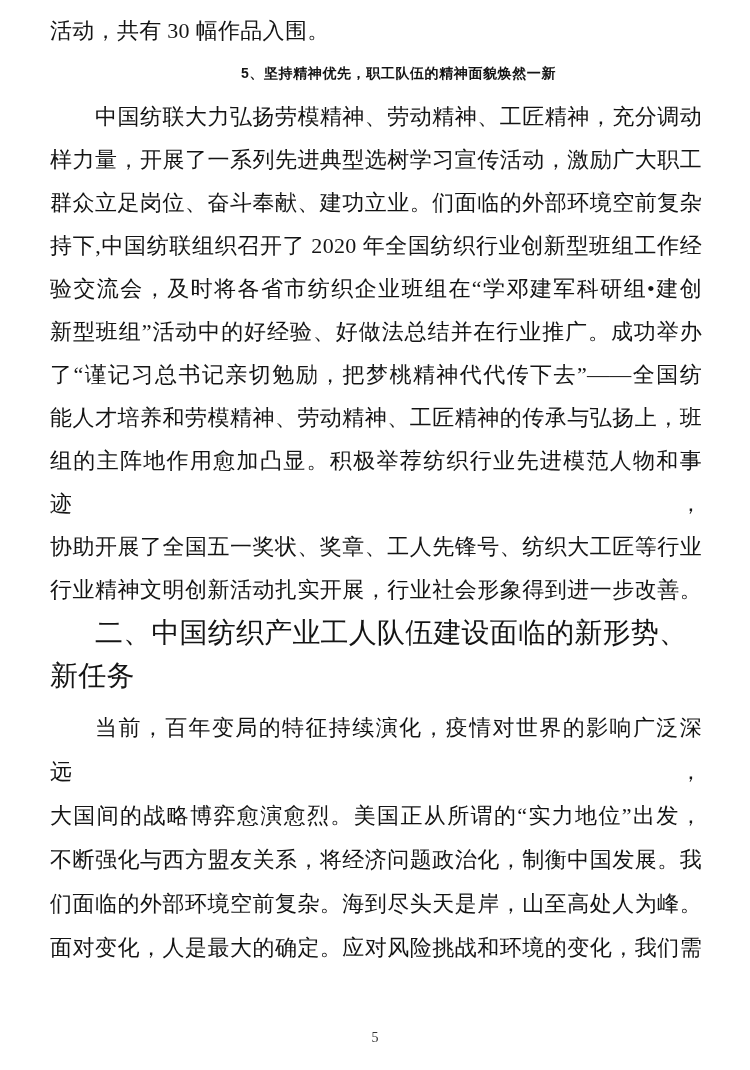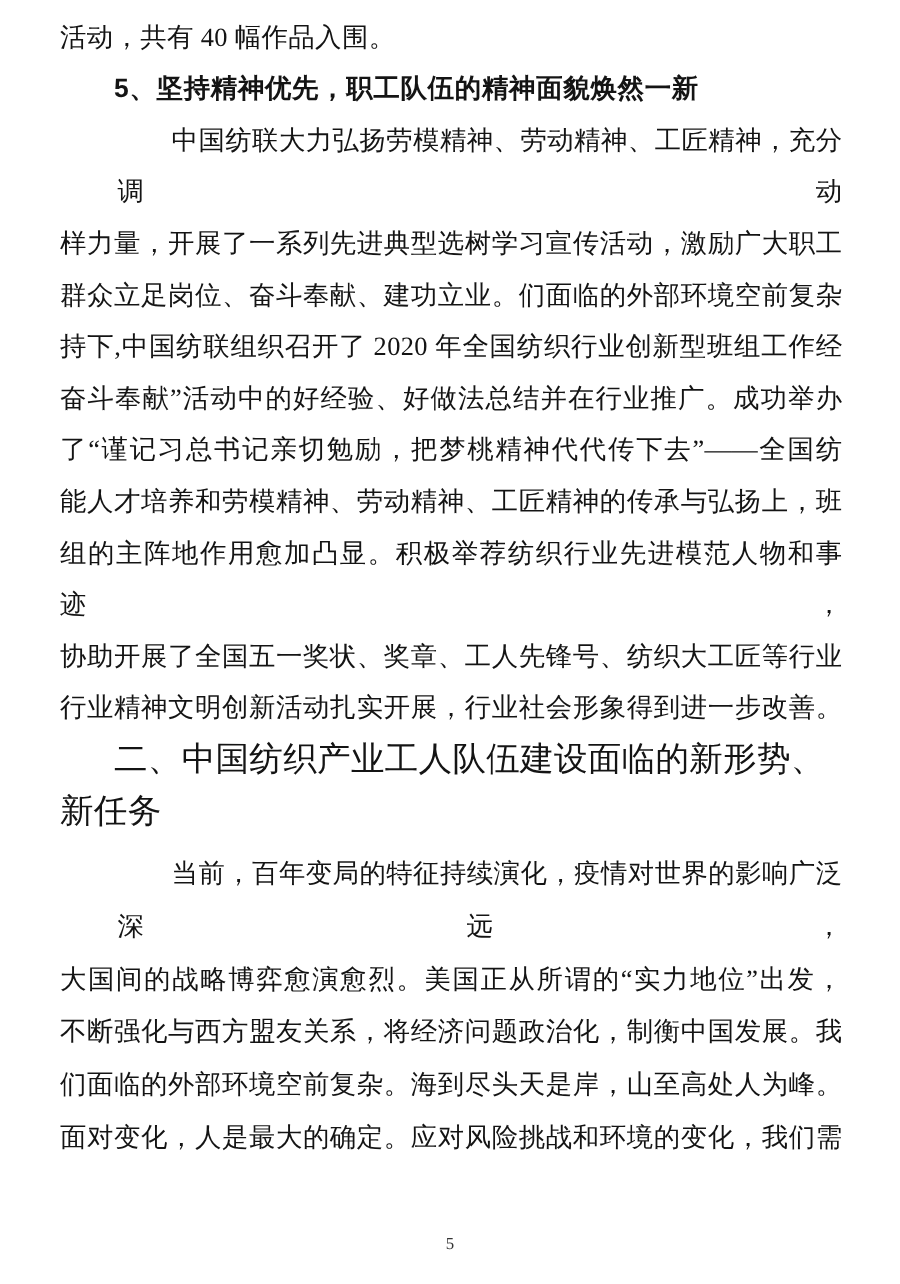--- a/index.html
+++ b/index.html
@@ -27,28 +27,28 @@
     line-height: 43px;
     letter-spacing: 0.3px;
     white-space: normal;
   }
   .line.fill {
     text-align: justify;
     text-align-last: justify;
   }
   .line.indent {
     text-indent: 45px;
-    margin-left: 48px;
   }
   .line.heading1 {
     font-family: "Liberation Sans", "DejaVu Sans", sans-serif;
     font-weight: 700;
-    font-size: 22px;
+    font-size: 14px;
     text-indent: 45px;
     letter-spacing: 0.6px;
+    text-align: center;
   }
   .line.heading2 {
     font-family: "Liberation Sans", "DejaVu Sans", sans-serif;
     font-weight: 400;
     font-size: 28px;
     text-indent: 45px;
     letter-spacing: 0.2px;
   }
   .line.wide {
     line-height: 44px;
@@ -65,27 +65,28 @@
     font-size: 14px;
     color: #333333;
     font-family: "Liberation Serif", "DejaVu Serif", serif;
   }
 </style>
 </head>
 <body>
 
 <div class="page">
   <div class="content">
-      <div class="line">活动，共有 40 幅作品入围。</div>
+      <div class="line">活动，共有 30 幅作品入围。</div>
       <div class="line heading1">5、坚持精神优先，职工队伍的精神面貌焕然一新</div>
       <div class="line indent fill">中国纺联大力弘扬劳模精神、劳动精神、工匠精神，充分调动</div>
       <div class="line fill">样力量，开展了一系列先进典型选树学习宣传活动，激励广大职工</div>
       <div class="line fill">群众立足岗位、奋斗奉献、建功立业。们面临的外部环境空前复杂</div>
       <div class="line fill">持下,中国纺联组织召开了 2020 年全国纺织行业创新型班组工作经</div>
-      <div class="line fill">奋斗奉献”活动中的好经验、好做法总结并在行业推广。成功举办</div>
+      <div class="line fill">验交流会，及时将各省市纺织企业班组在“学邓建军科研组•建创</div>
+      <div class="line fill">新型班组”活动中的好经验、好做法总结并在行业推广。成功举办</div>
       <div class="line fill">了“谨记习总书记亲切勉励，把梦桃精神代代传下去”——全国纺</div>
       <div class="line fill">能人才培养和劳模精神、劳动精神、工匠精神的传承与弘扬上，班</div>
       <div class="line fill">组的主阵地作用愈加凸显。积极举荐纺织行业先进模范人物和事迹，</div>
       <div class="line fill">协助开展了全国五一奖状、奖章、工人先锋号、纺织大工匠等行业</div>
       <div class="line fill">行业精神文明创新活动扎实开展，行业社会形象得到进一步改善。</div>
       <div class="line heading2">二、中国纺织产业工人队伍建设面临的新形势、新任务</div>
       <div class="line indent fill wide gap-before">当前，百年变局的特征持续演化，疫情对世界的影响广泛深远，</div>
       <div class="line fill wide">大国间的战略博弈愈演愈烈。美国正从所谓的“实力地位”出发，</div>
       <div class="line fill wide">不断强化与西方盟友关系，将经济问题政治化，制衡中国发展。我</div>
       <div class="line fill wide">们面临的外部环境空前复杂。海到尽头天是岸，山至高处人为峰。</div>

